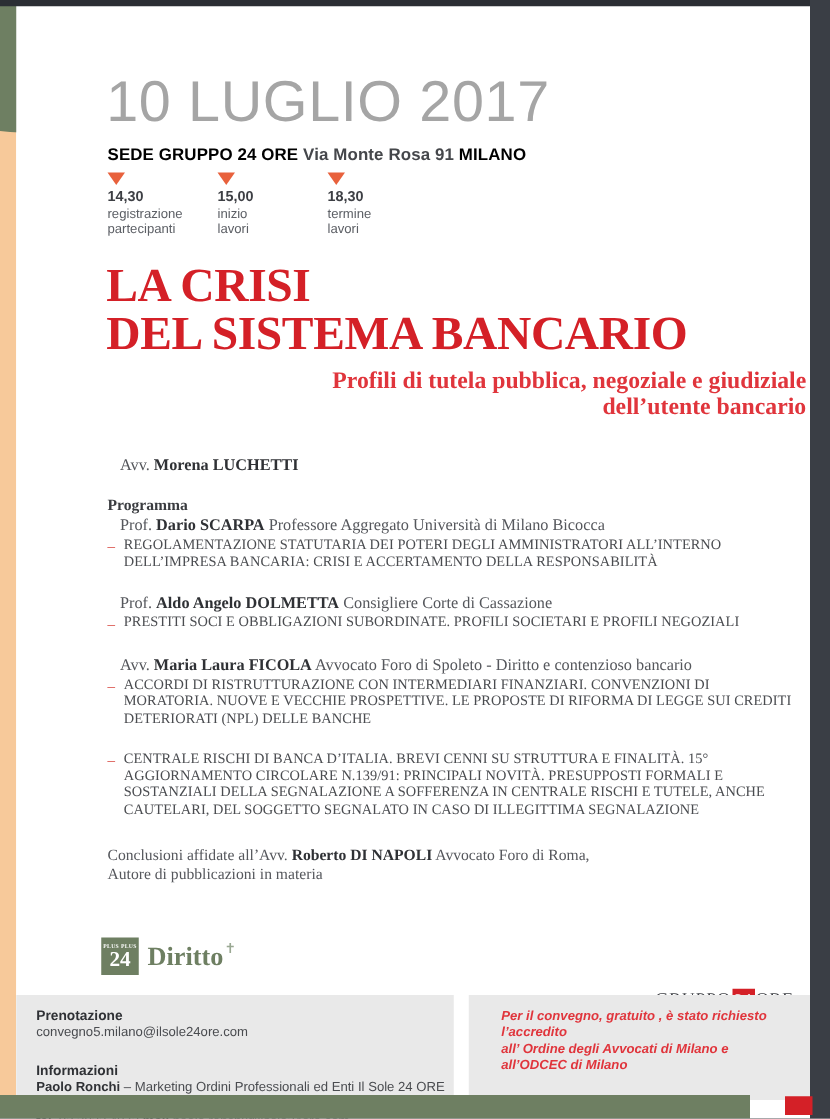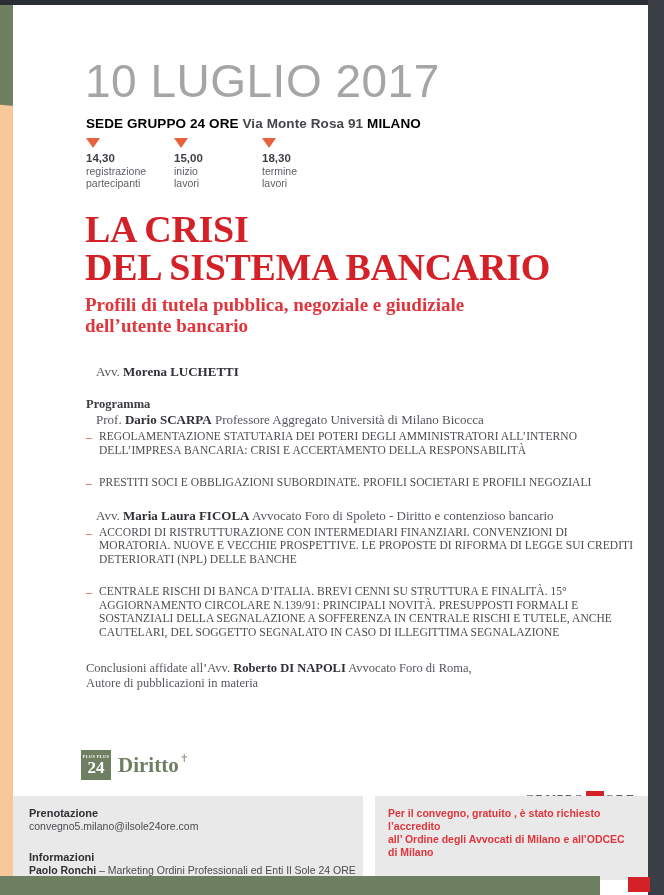--- a/index.html
+++ b/index.html
@@ -130,21 +130,21 @@
   }
   .title-main .tl { display: block; white-space: nowrap; }
   .title-sub {
     font-family: "Liberation Serif", serif;
     font-weight: bold;
     font-size: 19px;
     line-height: 21px;
     color: #e0353c;
     margin-top: 8px;
   }
-  .title-sub .sl { display: block; }
+  .title-sub .sl { display: block; text-align: right; }
 
   
   .body-block {
     position: absolute;
     left: 73px; top: 360px;
     width: 550px;
     font-family: "Liberation Serif", serif;
     color: #4a4c50;
   }
   .label-bold {
@@ -248,25 +248,26 @@
   .footer-left-inner {
     padding: 10px 0 0 16px;
   }
   .footer-right {
     position: absolute;
     left: 362px; top: 792px;
     width: 273px; height: 84px;
     background: #e9e9e9;
   }
   .footer-right-inner {
-    padding: 11px 14px 0 13px;
+    padding: 11px 14px 0 26px;
     color: #e0353c;
     font-size: 10.5px;
     font-weight: bold;
     line-height: 13px;
+    font-style: italic;
   }
   .f-head {
     font-size: 11px; font-weight: bold; color: #2f3135; line-height: 14px;
   }
   .f-text {
     font-size: 10.5px; color: #4a4c50; line-height: 13.5px;
   }
   .f-text b { color: #2f3135; }
 
   
@@ -345,20 +346,21 @@
       <div class="label-bold">Programma</div>
 
       <div class="person-line"><span>Prof. </span><b>Dario SCARPA</b><span> Professore Aggregato Università di Milano Bicocca</span></div>
       <div class="bullet-row">
         <div class="bullet-dash">–</div>
         <div class="bullet-text">REGOLAMENTAZIONE STATUTARIA DEI POTERI DEGLI AMMINISTRATORI ALL’INTERNO DELL’IMPRESA BANCARIA: CRISI E ACCERTAMENTO DELLA RESPONSABILITÀ</div>
       </div>
 
       <div class="gap-md"></div>
 
+      <div class="person-line"><span>Prof. </span><b>Aldo Angelo DOLMETTA</b><span> Consigliere Corte di Cassazione</span></div>
       <div class="bullet-row">
         <div class="bullet-dash">–</div>
         <div class="bullet-text">PRESTITI SOCI E OBBLIGAZIONI SUBORDINATE. PROFILI SOCIETARI E PROFILI NEGOZIALI</div>
       </div>
 
       <div class="gap-md"></div>
 
       <div class="person-line"><span>Avv. </span><b>Maria Laura FICOLA</b><span> Avvocato Foro di Spoleto - Diritto e contenzioso bancario</span></div>
       <div class="bullet-row">
         <div class="bullet-dash">–</div>

